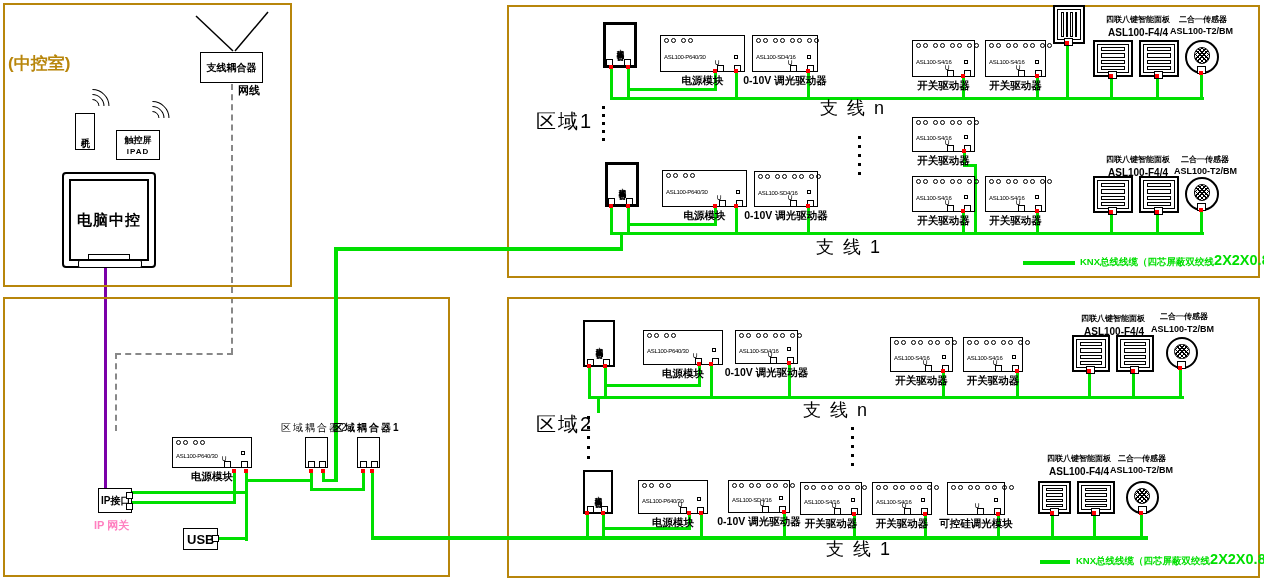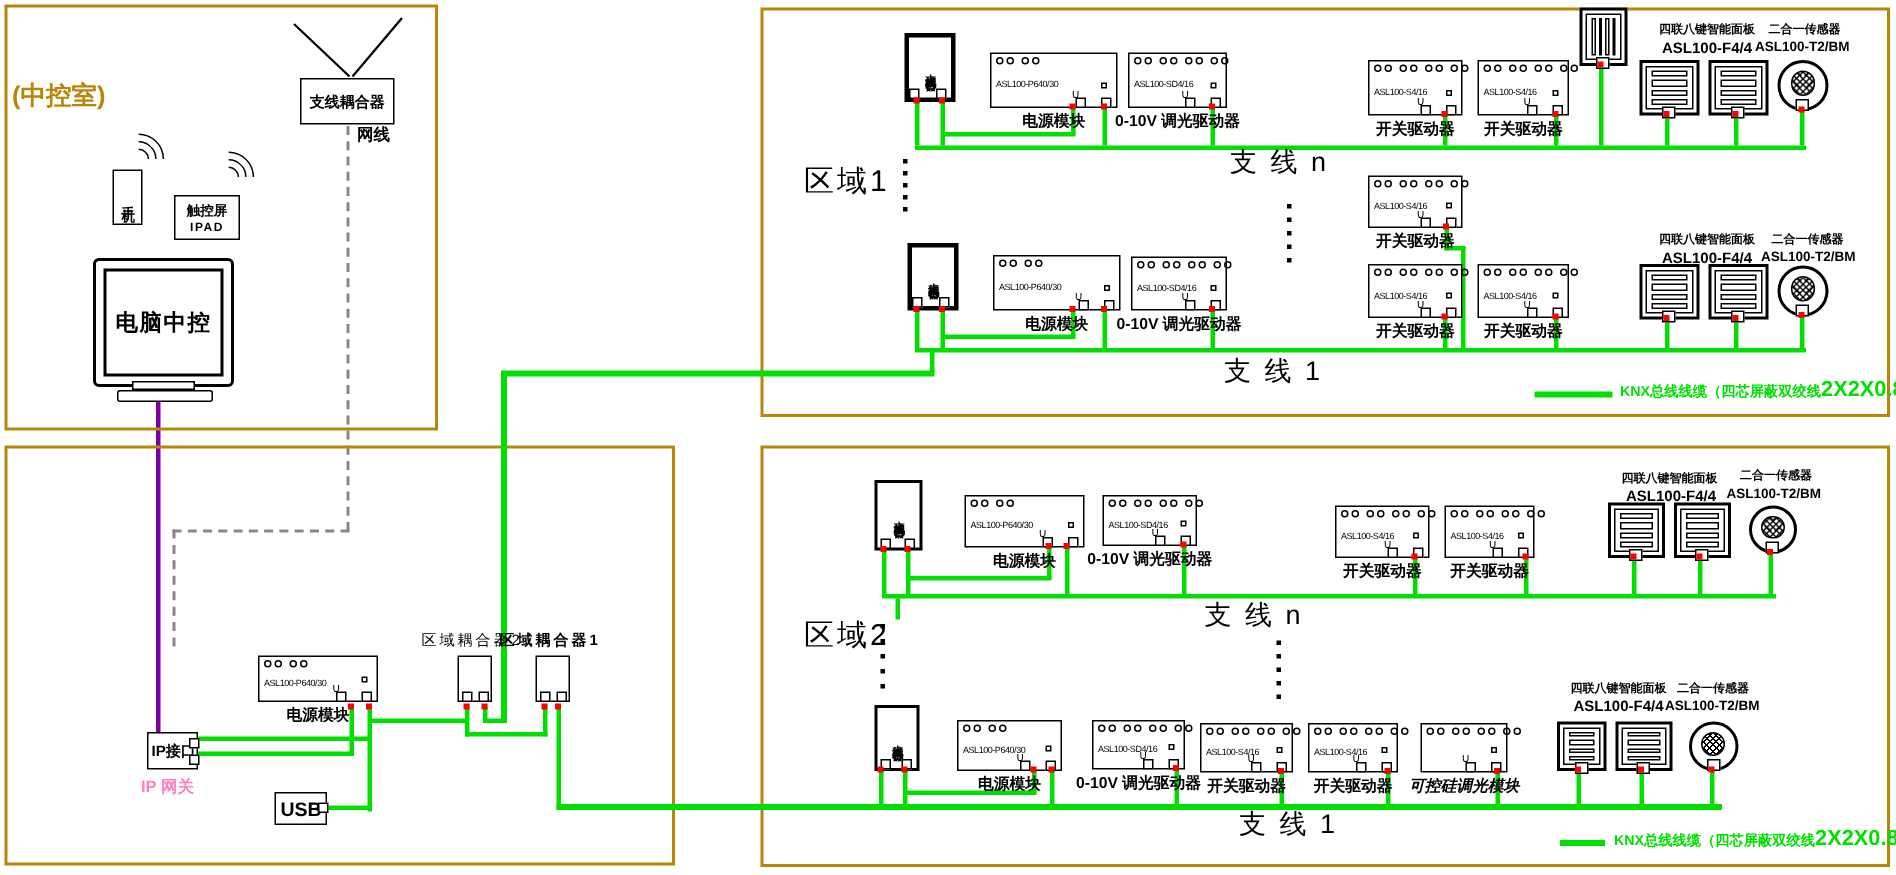--- a/index.html
+++ b/index.html
@@ -81,21 +81,21 @@
   </div>
 
   <div class="roombox" id="phone-box" style="left:75px;top:113px;width:20px;height:37px;">
     <span>手机</span>
   </div>
   <div class="roombox" id="pad-box" style="left:116px;top:130px;width:44px;height:30px;">
     <span class="l1">触控屏</span>
     <span class="l2">IPAD</span>
   </div>
 
-  <div id="monitor" style="left:62px;top:172px;width:94px;height:86px;">
+  <div id="monitor" style="left:62px;top:172px;width:94px;height:96px;">
     <div id="screen">电脑中控</div>
   </div>
   <div class="roombox" style="left:88px;top:254px;width:42px;height:6px;border-width:1px;"></div>
   <div class="roombox" style="left:78px;top:260px;width:64px;height:8px;border-width:1px;border-radius:2px;"></div>
 
   <div class="abs" style="left:104px;top:268px;width:3px;height:221px;background:#7A00A8;"></div>
 
 <div class="frame" style="left: 3px; top: 3px; width: 289px; height: 284px; border-color: rgb(184, 134, 11);"></div>
     <div class="frame" style="left: 3px; top: 297px; width: 447px; height: 280px; border-color: rgb(184, 134, 11);"></div>
     <div class="frame" style="left: 507px; top: 5px; width: 753px; height: 273px; border-color: rgb(184, 134, 11);"></div>
@@ -656,21 +656,21 @@
         <div class="tc"></div>
         <div class="tc g"></div>
         <div class="tc"></div>
         <div class="tc g"></div>
       </div>
       <div class="bt" style="right: 3px;"></div>
       <div class="bt" style="right: 20px;"></div>
       <div class="uglyph">∪</div>
       <div class="sqind"></div>
     </div>
-    <div class="devlabel" style="left: 876px; top: 517px; width: 200px; font-style: italic;">可控硅调光模块</div>
+    <div class="devlabel" style="left: 876px; top: 517px; width: 200px;">可控硅调光模块</div>
     <div class="panel" style="left: 1038px; top: 481px; width: 33px; height: 33px;">
       <div class="pin">
         <div class="slat"></div>
         <div class="slat"></div>
         <div class="slat"></div>
         <div class="slat"></div>
       </div>
       <div class="pterm"></div>
     </div>
     <div class="panel" style="left: 1077px; top: 481px; width: 38px; height: 33px;">

